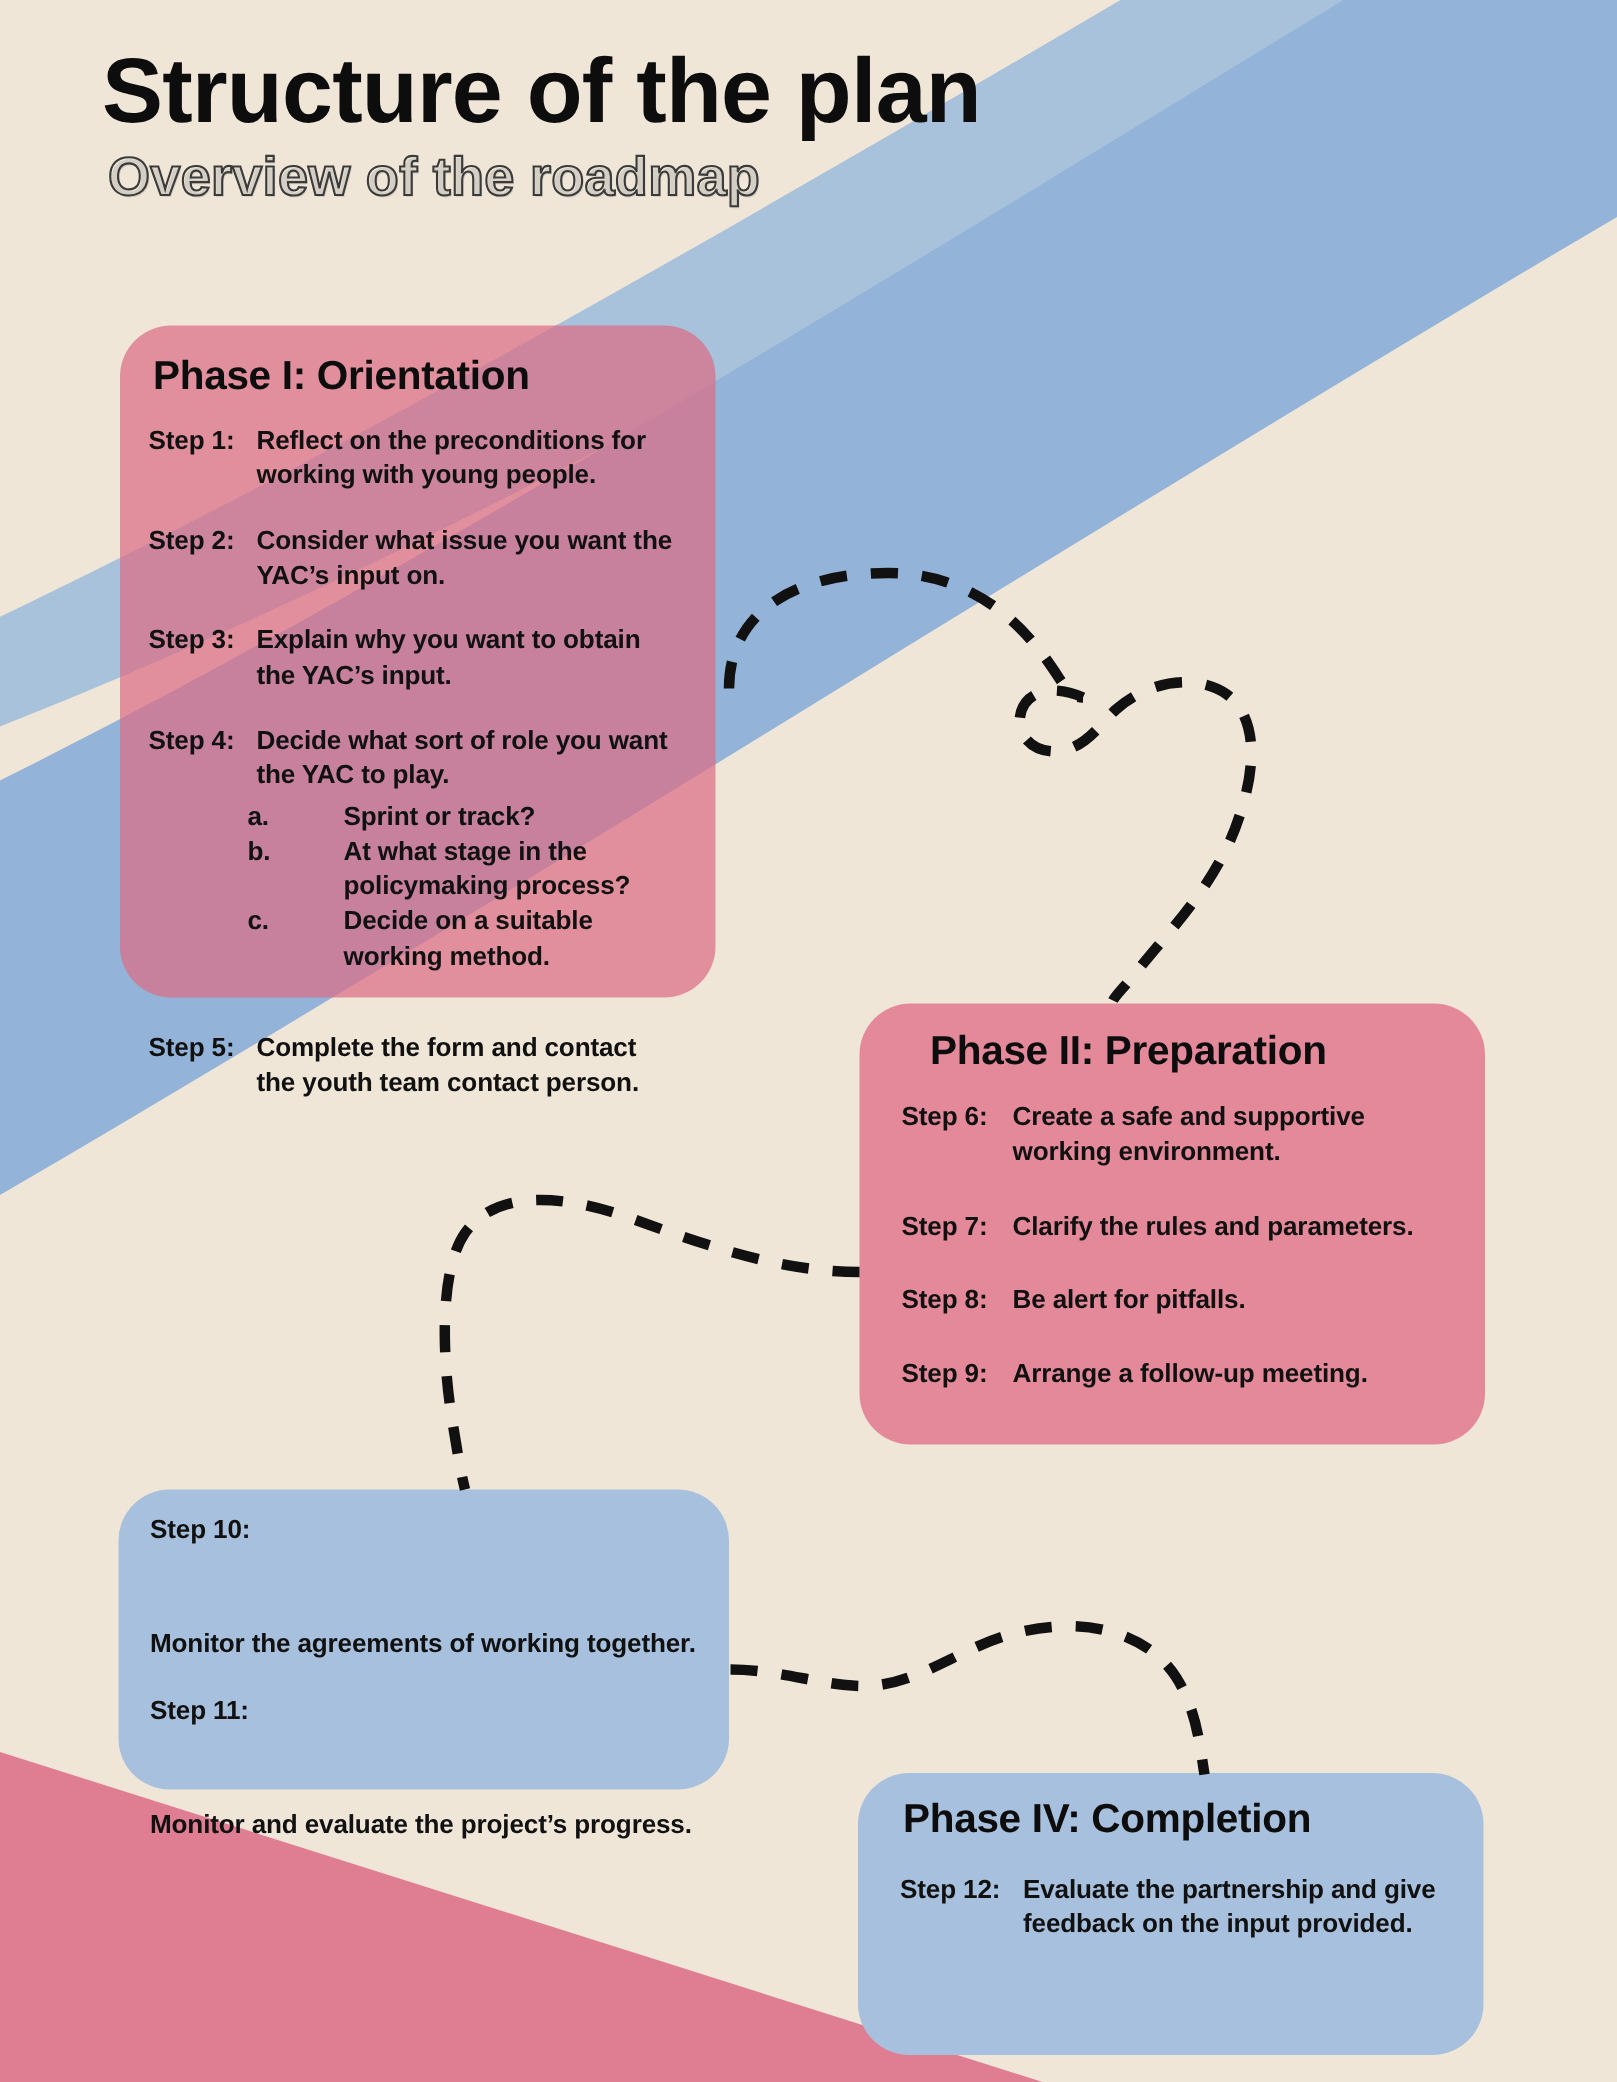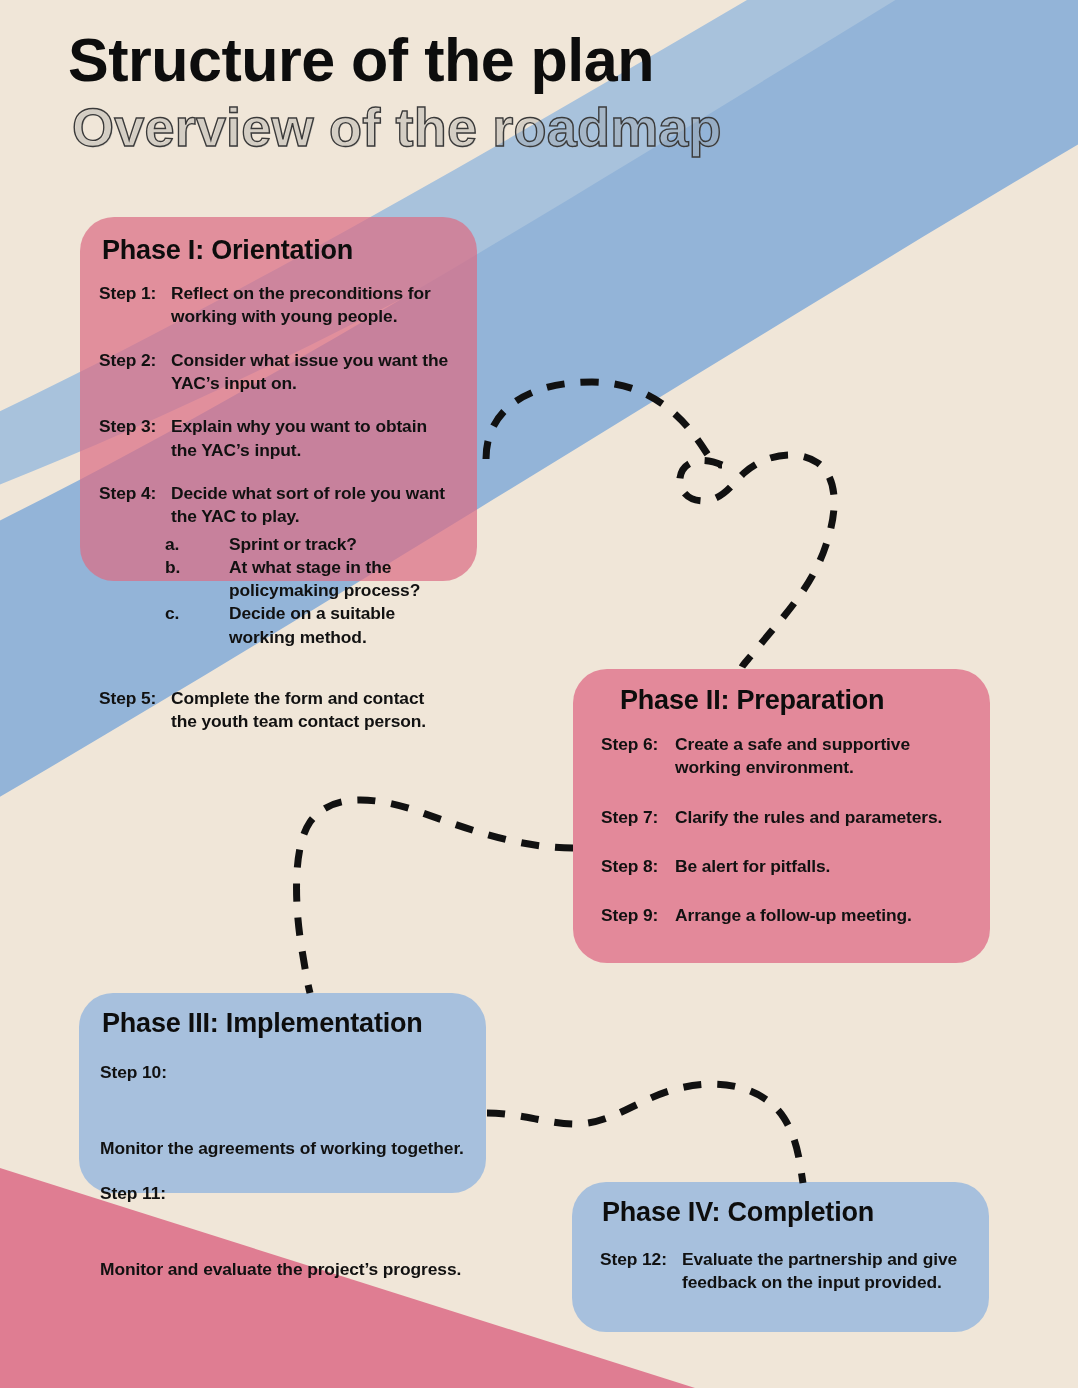--- a/index.html
+++ b/index.html
@@ -43,21 +43,21 @@
     margin: 0;
     font-size: 61px;
     font-weight: 700;
     letter-spacing: -0.5px;
     color: #0d0d0d;
     line-height: 1.08;
     white-space: nowrap;
   }
   .poster-subtitle {
     margin: 4px 0 0 4px;
-    font-size: 54px;
+    font-size: 36px;
     font-weight: 700;
     letter-spacing: 0.2px;
     line-height: 1.1;
     white-space: nowrap;
     color: transparent;
     -webkit-text-stroke: 1.4px #3a3a3a;
     text-shadow: 1px 1px 0 rgba(160,160,160,0.35);
   }
 
   
@@ -96,21 +96,21 @@
     font-weight: 700;
     color: #111111;
     line-height: 1.34;
     letter-spacing: -0.1px;
   }
   .sub-marker { flex: 0 0 64px; }
   .sub-text { flex: 1 1 auto; }
 
   
   #phase-1 {
-    left: 80px; top: 217px; width: 397px; height: 364px;
+    left: 80px; top: 217px; width: 397px; height: 448px;
     background: rgba(219, 110, 133, 0.72);
     padding: 18px 24px 0 19px;
   }
   #phase-1 .phase-title { margin-left: 3px; margin-bottom: 16px; }
   #phase-1 .step { margin-bottom: 20px; }
   #phase-1 .step-label { flex-basis: 66px; }
   #phase-1 .step-4 { margin-bottom: 4px; }
   #phase-1 .sublist { margin-left: 66px; margin-bottom: 38px; }
 
   
@@ -128,21 +128,21 @@
     left: 79px; top: 993px; width: 407px; height: 200px;
     background: #a7c0dd;
     padding: 15px 20px 0 21px;
   }
   #phase-3 .phase-title { margin-bottom: 22px; margin-left: 2px; }
   #phase-3 .step { margin-bottom: 22px; flex-direction: column; }
   #phase-3 .step-label { flex-basis: 76px; }
 
   
   #phase-4 {
-    left: 572px; top: 1182px; width: 417px; height: 150px;
+    left: 572px; top: 1182px; width: 417px; height: 188px;
     background: #a7c0dd;
     padding: 15px 20px 0 28px;
   }
   #phase-4 .phase-title { margin-bottom: 20px; margin-left: 2px; }
   #phase-4 .step { margin-bottom: 18px; }
   #phase-4 .step-label { flex-basis: 76px; }
 </style>
 </head>
 <body>
 
@@ -222,21 +222,20 @@
         <span class="step-text">Be alert for pitfalls.</span>
       </li>
       <li class="step">
         <span class="step-label">Step 9:</span>
         <span class="step-text">Arrange a follow-up meeting.</span>
       </li>
     </ul>
   </div>
 
   <div class="phase-card" id="phase-3">
-    <h2 class="phase-title">Phase III: Implementation</h2>
     <ul class="steps">
       <li class="step">
         <span class="step-label">Step 10:</span>
         <span class="step-text">Monitor the agreements of working together.</span>
       </li>
       <li class="step">
         <span class="step-label">Step 11:</span>
         <span class="step-text">Monitor and evaluate the project’s progress.</span>
       </li>
     </ul>

